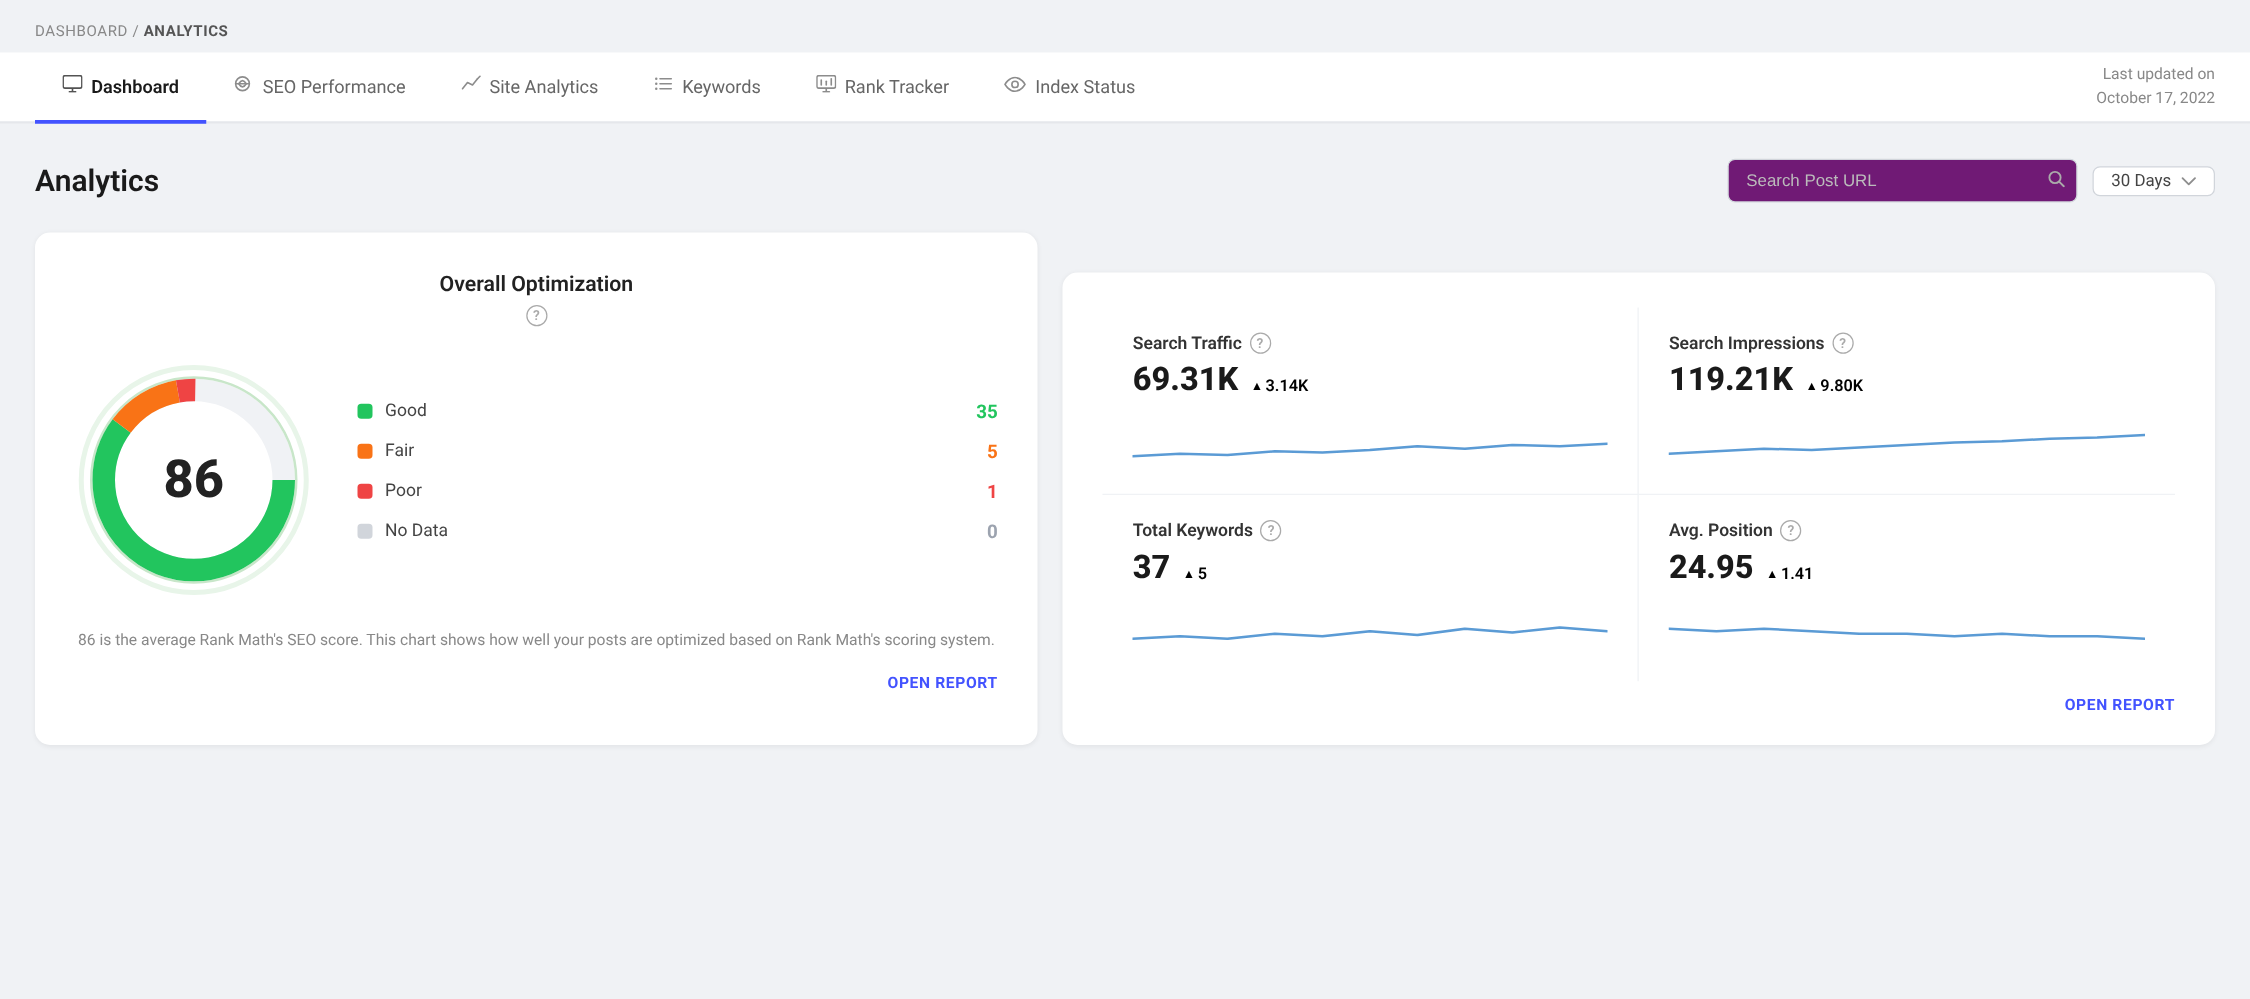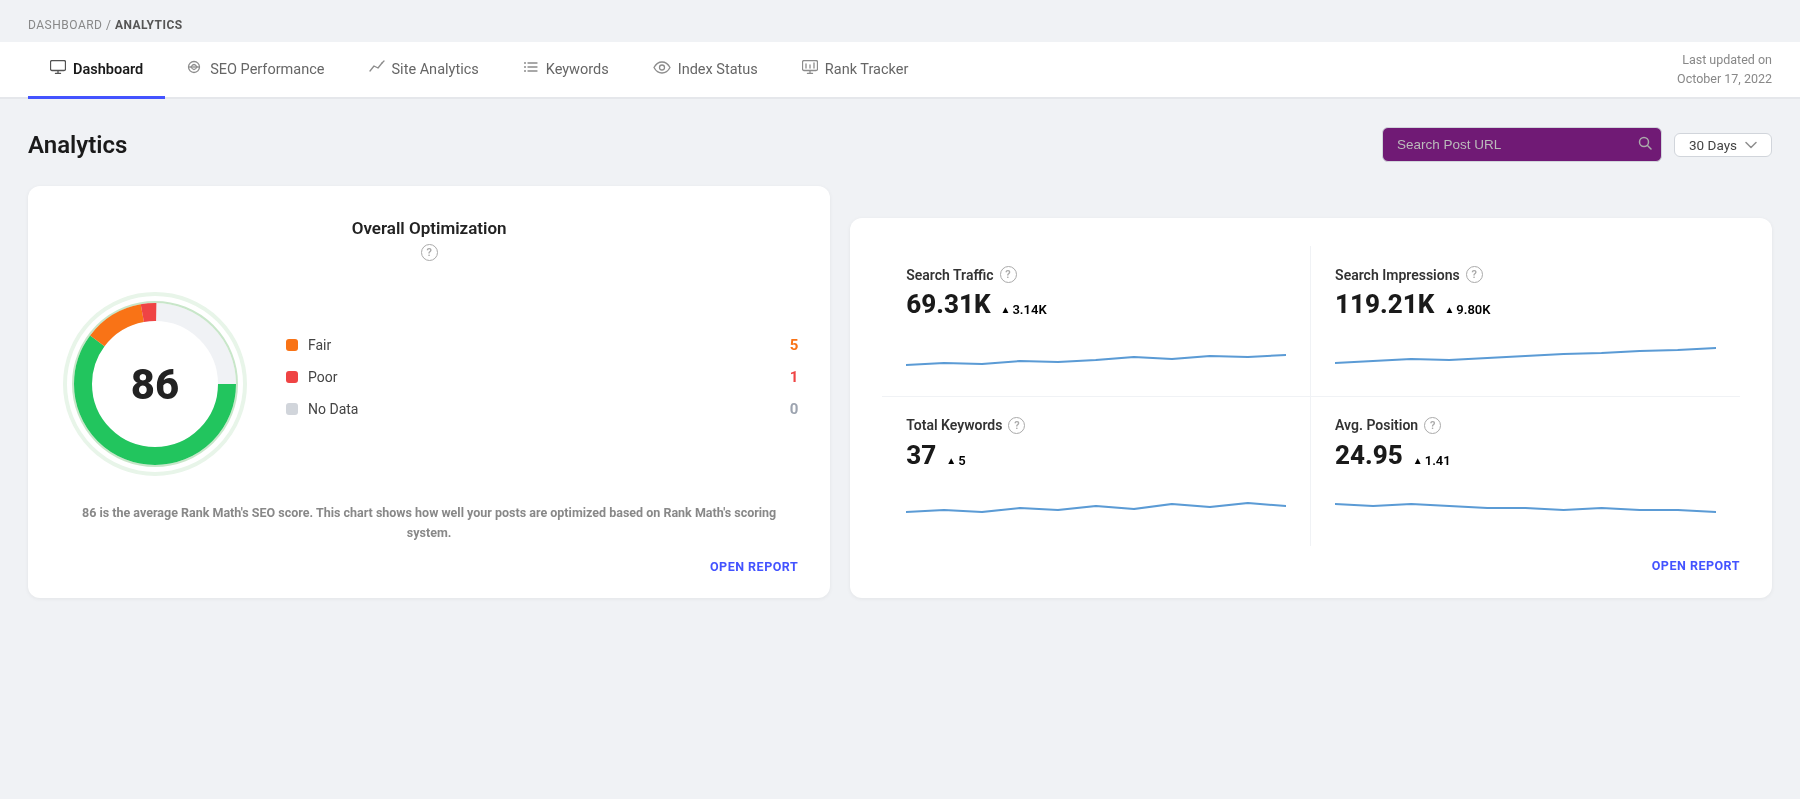--- a/index.html
+++ b/index.html
@@ -209,21 +209,20 @@
       font-weight: 700;
       font-size: 15px;
     }
 
     .optimization-footer {
       margin-top: 24px;
       text-align: center;
       font-size: 12.5px;
       color: #888;
       line-height: 1.6;
-      font-weight: bold;
     }
     .open-report-link {
       display: block;
       text-align: right;
       margin-top: 16px;
       font-size: 12.5px;
       font-weight: 700;
       color: #4353ff;
       text-transform: uppercase;
       letter-spacing: 0.5px;
@@ -361,40 +360,40 @@
           <circle cx="2" cy="3" r="1" fill="currentColor"></circle>
           <circle cx="2" cy="7" r="1" fill="currentColor"></circle>
           <circle cx="2" cy="11" r="1" fill="currentColor"></circle>
         </svg>
       </span>
       <span>Keywords</span>
     </div>
 
     <div class="tab-item">
       <span class="tab-icon">
-        <svg width="18" height="13" viewBox="0 0 18 13" fill="none">
-          <path d="M1 6.5C1 6.5 4 1 9 1C14 1 17 6.5 17 6.5C17 6.5 14 12 9 12C4 12 1 6.5 1 6.5Z" stroke="currentColor" stroke-width="1.3" fill="none"></path>
-          <circle cx="9" cy="6.5" r="2.5" stroke="currentColor" stroke-width="1.3" fill="none"></circle>
-        </svg>
-      </span>
-      <span>Index Status</span>
-    </div>
-
-    <div class="tab-item">
-      <span class="tab-icon">
         <svg width="16" height="14" viewBox="0 0 16 14" fill="none">
           <rect x="0.5" y="0.5" width="15" height="10" rx="1.5" stroke="currentColor" stroke-width="1.3"></rect>
           <line x1="5.5" y1="13.5" x2="10.5" y2="13.5" stroke="currentColor" stroke-width="1.3" stroke-linecap="round"></line>
           <line x1="8" y1="10.5" x2="8" y2="13.5" stroke="currentColor" stroke-width="1.3"></line>
           <line x1="4" y1="4" x2="4" y2="8" stroke="currentColor" stroke-width="1.3" stroke-linecap="round"></line>
           <line x1="8" y1="5" x2="8" y2="8" stroke="currentColor" stroke-width="1.3" stroke-linecap="round"></line>
           <line x1="12" y1="3" x2="12" y2="8" stroke="currentColor" stroke-width="1.3" stroke-linecap="round"></line>
         </svg>
       </span>
       <span>Rank Tracker</span>
+    </div>
+
+    <div class="tab-item">
+      <span class="tab-icon">
+        <svg width="18" height="13" viewBox="0 0 18 13" fill="none">
+          <path d="M1 6.5C1 6.5 4 1 9 1C14 1 17 6.5 17 6.5C17 6.5 14 12 9 12C4 12 1 6.5 1 6.5Z" stroke="currentColor" stroke-width="1.3" fill="none"></path>
+          <circle cx="9" cy="6.5" r="2.5" stroke="currentColor" stroke-width="1.3" fill="none"></circle>
+        </svg>
+      </span>
+      <span>Index Status</span>
     </div>
   </div>
 
   <div class="tab-last-updated">
     <span>Last updated on</span><br>
     <span>October 17, 2022</span>
   </div>
 </div>
 
 <div class="main-content">
@@ -441,20 +440,25 @@
             <circle cx="95" cy="95" r="72" fill="none" stroke="#22c55e" stroke-width="18" stroke-dasharray="385 452" stroke-dashoffset="113" stroke-linecap="butt"></circle>
 
             <circle cx="95" cy="95" r="72" fill="none" stroke="#f97316" stroke-width="18" stroke-dasharray="54 452" stroke-dashoffset="-272" stroke-linecap="butt"></circle>
 
             <circle cx="95" cy="95" r="72" fill="none" stroke="#ef4444" stroke-width="18" stroke-dasharray="14 452" stroke-dashoffset="-326" stroke-linecap="butt"></circle>
           </svg>
           <div class="donut-center">86</div>
         </div>
 
         <div class="legend">
+          <div class="legend-item">
+            <span class="legend-dot" style="background:#22c55e"></span>
+            <span class="legend-label">Good</span>
+            <span class="legend-count" style="color:#22c55e">35</span>
+          </div>
           <div class="legend-item">
             <span class="legend-dot" style="background:#f97316"></span>
             <span class="legend-label">Fair</span>
             <span class="legend-count" style="color:#f97316">5</span>
           </div>
           <div class="legend-item">
             <span class="legend-dot" style="background:#ef4444"></span>
             <span class="legend-label">Poor</span>
             <span class="legend-count" style="color:#ef4444">1</span>
           </div>

